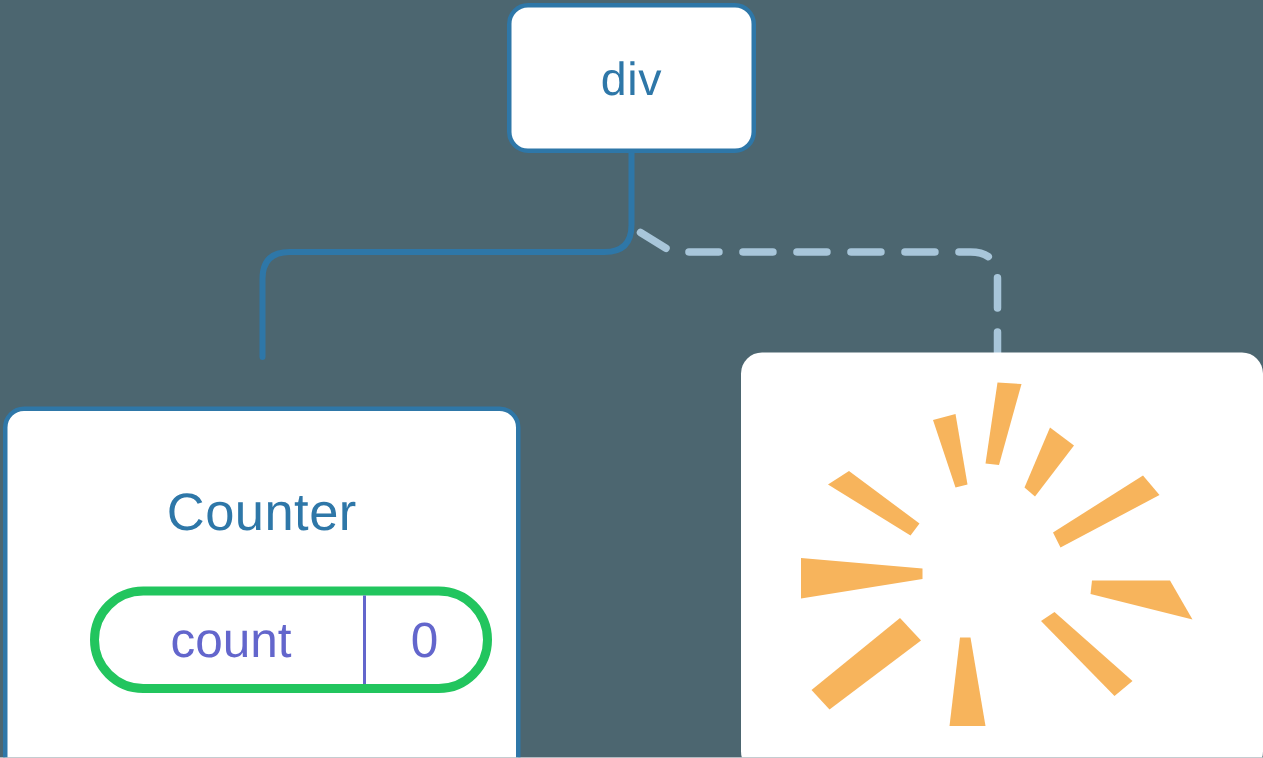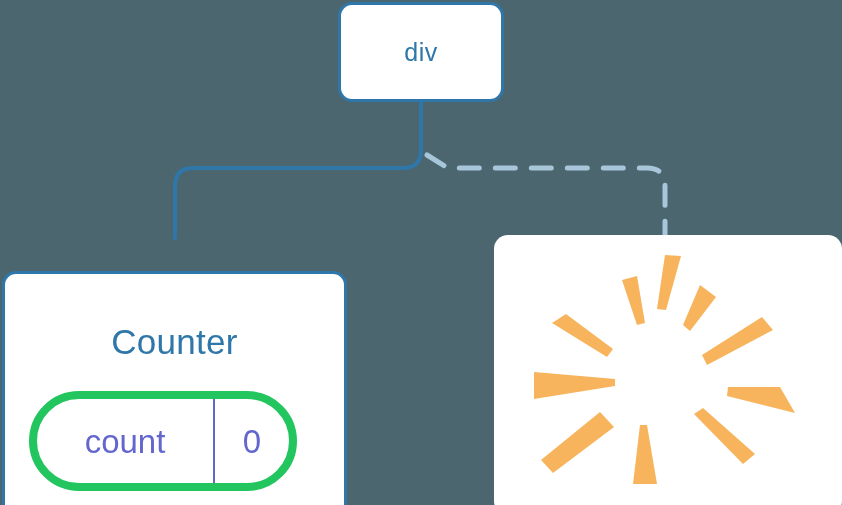--- a/index.html
+++ b/index.html
@@ -38,21 +38,21 @@
     top: 2px;
     width: 166px;
     height: 100px;
     border: 3px solid #2e77a8;
     border-radius: 14px;
     display: flex;
     align-items: center;
     justify-content: center;
   }
   .node-div .node-title {
-    font-size: 25px;
+    font-size: 31px;
     color: #2e77a8;
     letter-spacing: 0.5px;
     line-height: 1;
   }
 
   .node-counter {
     left: 2px;
     top: 235px;
     width: 345px;
     height: 267px;
@@ -67,25 +67,25 @@
     font-size: 35px;
     color: #2e77a8;
     margin-top: 50px;
     line-height: 1;
     letter-spacing: 0.3px;
   }
 
   
   .state-pill {
     position: absolute;
-    left: 24px;
+    left: 55px;
     top: 117px;
     width: 268px;
-    height: 100px;
-    border: 8px solid #22c55e;
+    height: 71px;
+    border: 6px solid #22c55e;
     border-radius: 50px;
     box-sizing: border-box;
     display: flex;
     align-items: stretch;
   }
   .pill-key,
   .pill-value {
     display: flex;
     align-items: center;
     justify-content: center;

